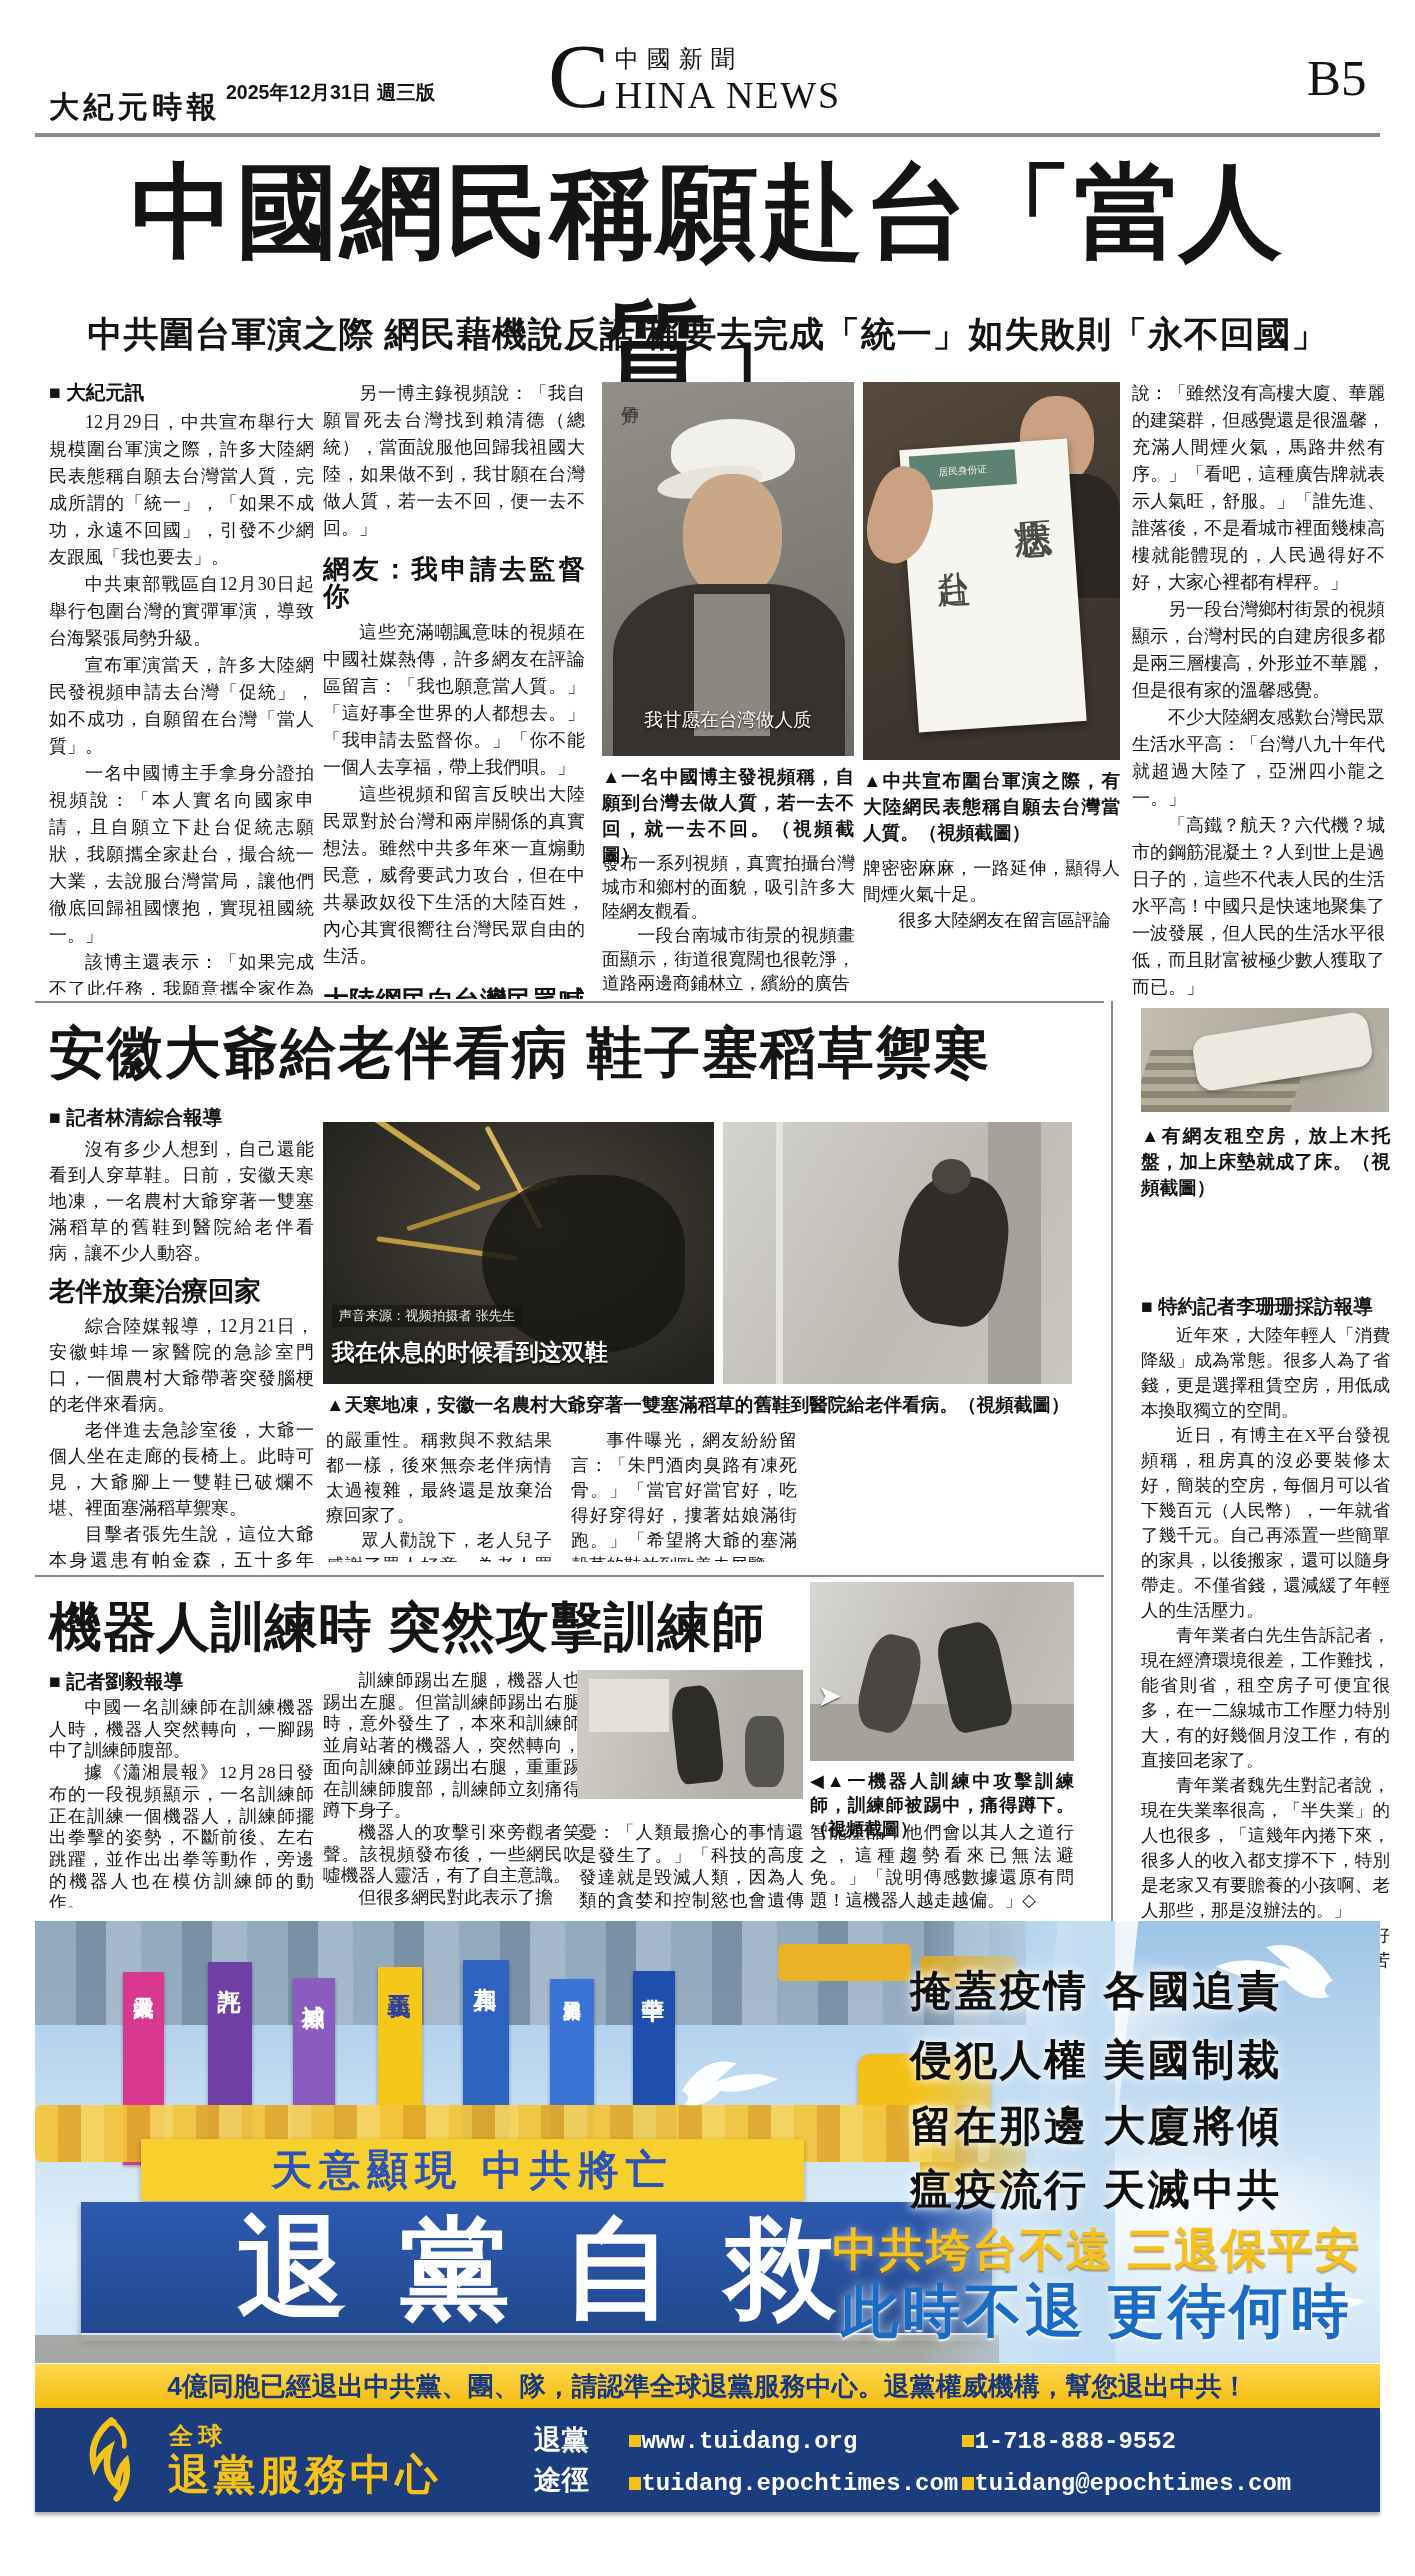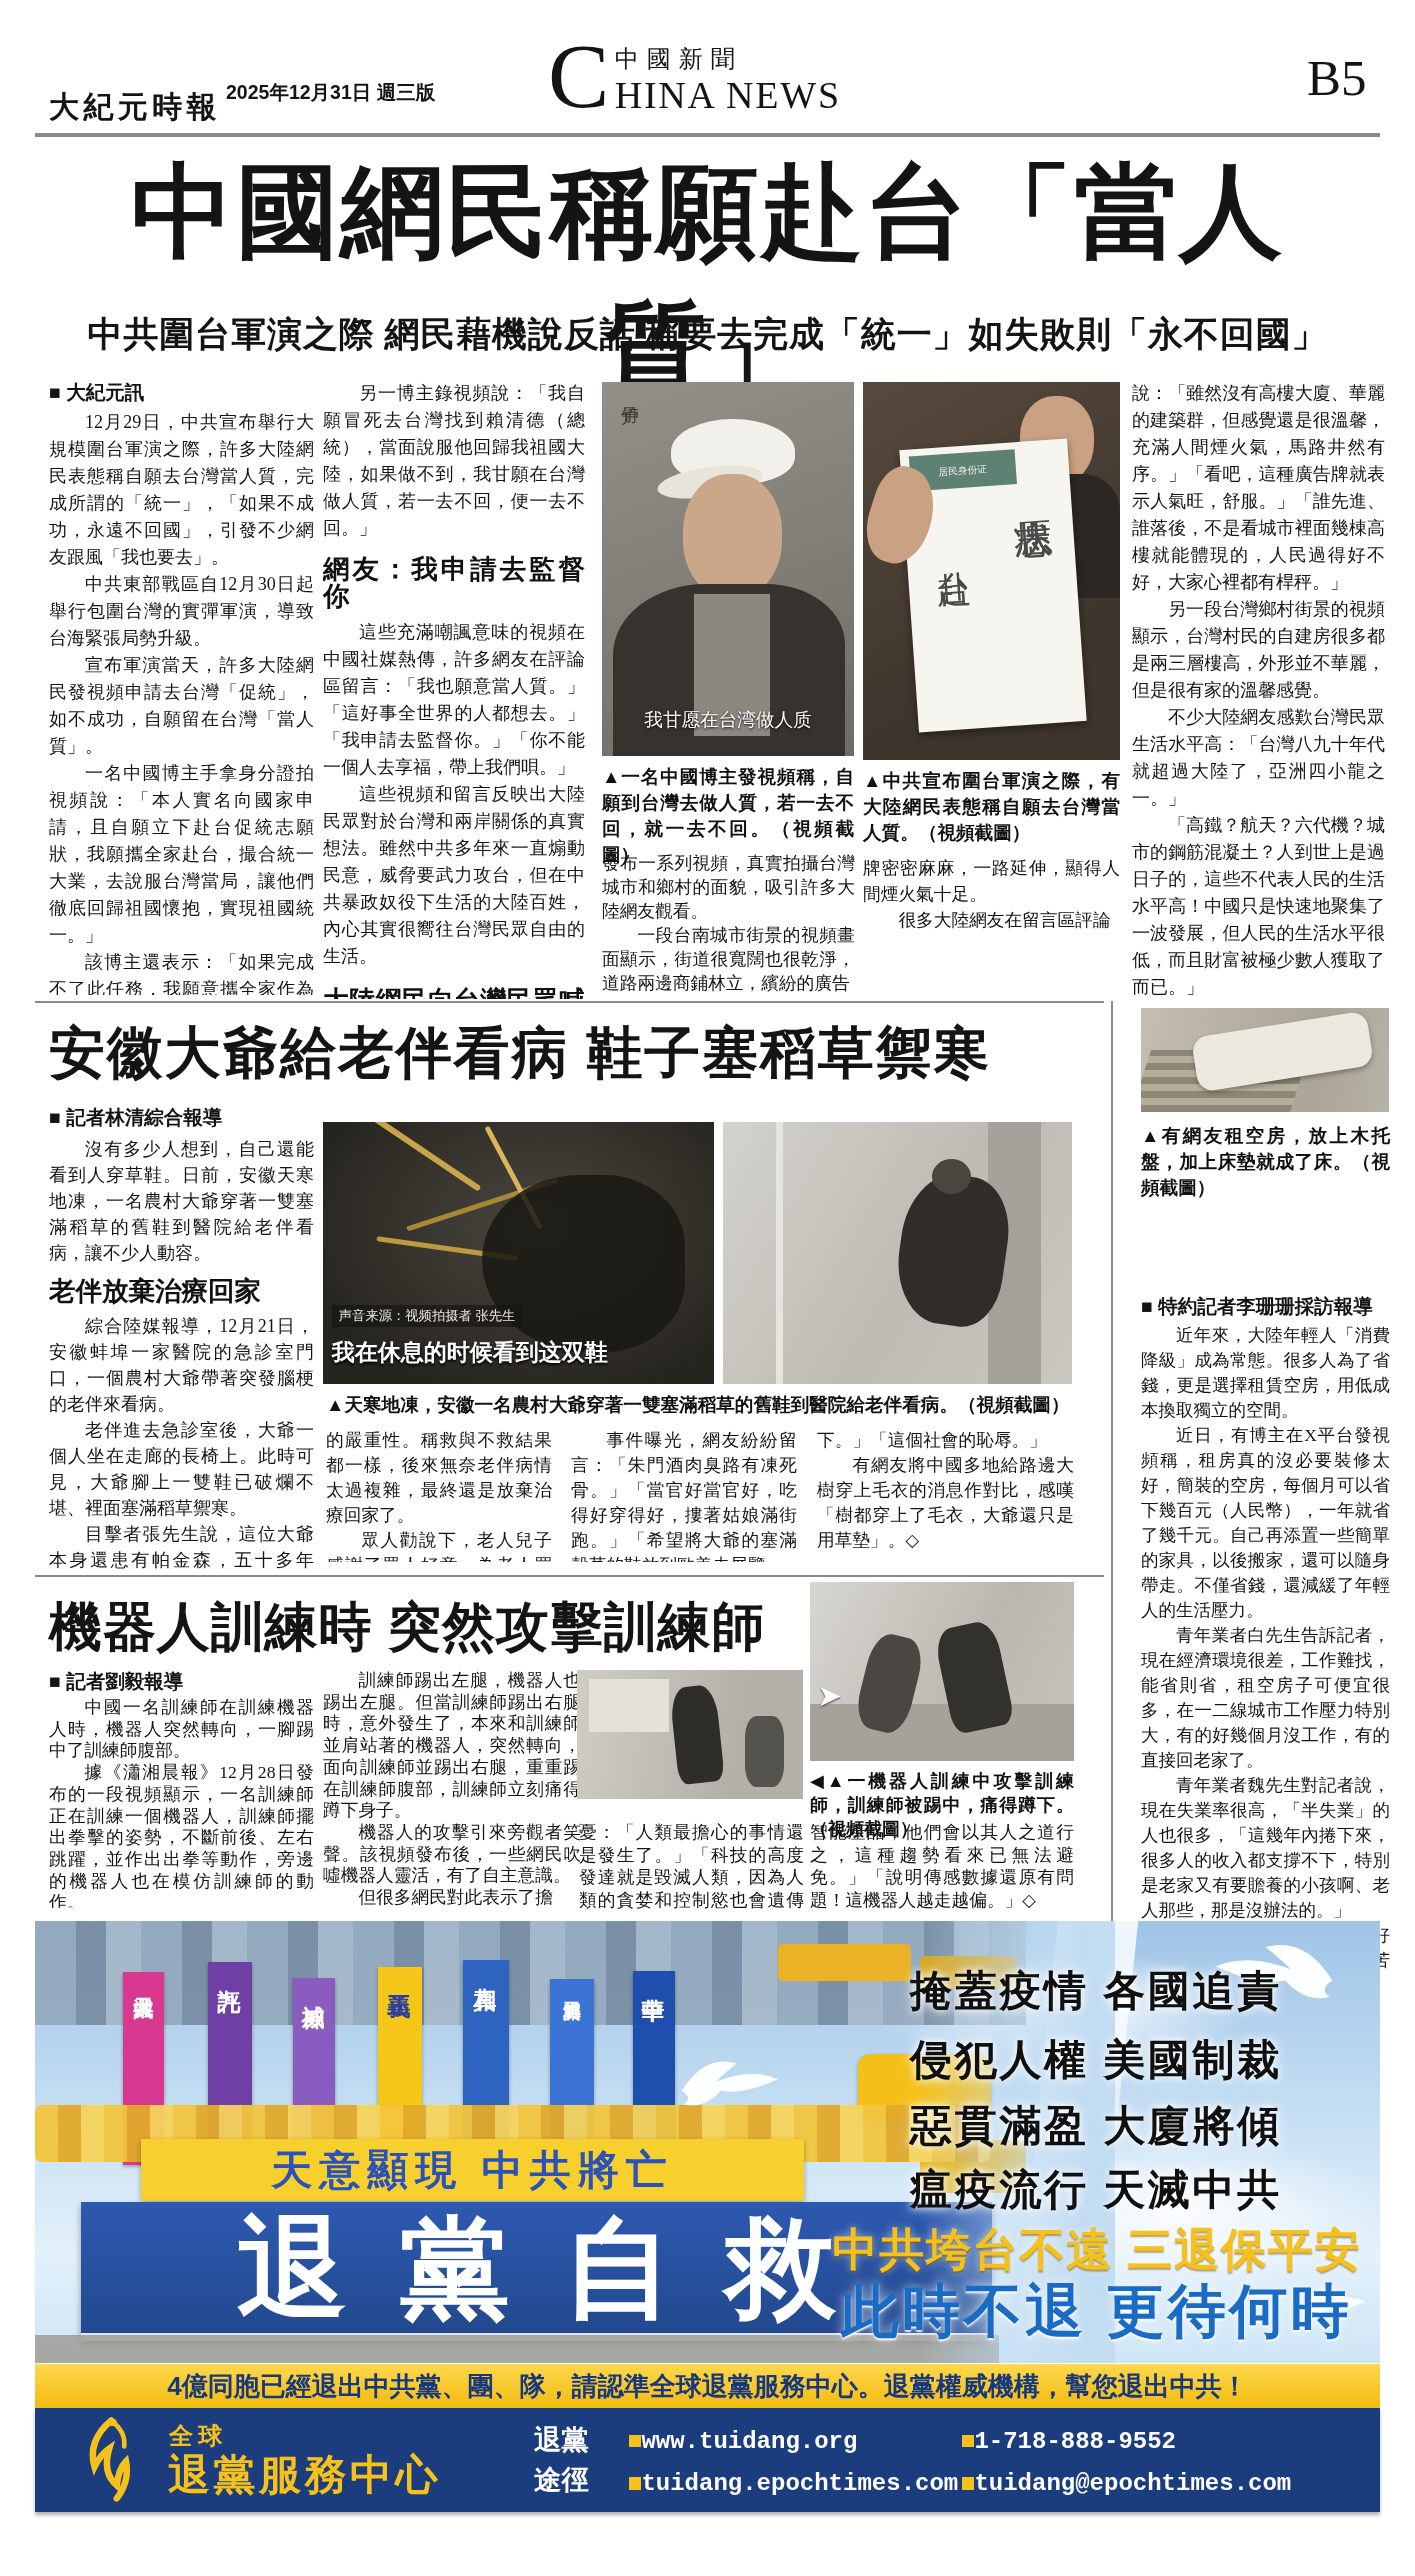--- a/index.html
+++ b/index.html
@@ -141,24 +141,20 @@
   </div>
   <div class="abs cap" style="left:326px;top:1392px;width:748px;font-size:18.6px;line-height:25px;">▲天寒地凍，安徽一名農村大爺穿著一雙塞滿稻草的舊鞋到醫院給老伴看病。（視頻截圖）</div>
 
   <div class="abs col just" style="left:326px;top:1428px;width:226px;height:134px;font-size:17.7px;line-height:25px;">
     <p class="pc">的嚴重性。稱救與不救結果都一樣，後來無奈老伴病情太過複雜，最終還是放棄治療回家了。</p>
     <p class="pi">眾人勸說下，老人兒子感謝了眾人好意，為老人買了棉鞋。</p>
   </div>
   <div class="abs col just" style="left:571px;top:1428px;width:226px;height:134px;font-size:17.7px;line-height:25px;">
     <p class="pi">事件曝光，網友紛紛留言：「朱門酒肉臭路有凍死骨。」「當官好當官好，吃得好穿得好，摟著姑娘滿街跑。」「希望將大爺的塞滿穀草的鞋放到歐美去展覽一</p>
   </div>
-  <div class="abs col just" style="left:817px;top:1428px;width:257px;height:134px;font-size:17.7px;line-height:25px;">
-    <p class="pc">下。」「這個社會的恥辱。」</p>
-    <p class="pi">有網友將中國多地給路邊大樹穿上毛衣的消息作對比，感嘆「樹都穿上了毛衣，大爺還只是用草墊」。◇</p>
-  </div>
 
   <div class="abs rule" style="left:35px;top:1575px;width:1069px;height:1.8px;"></div>
 
   <div class="abs photo" style="left:1141px;top:1008px;width:248px;height:104px;background:linear-gradient(100deg,#c4beb2,#aaa598 70%,#b7b2a6);">
     <div class="abs" style="left:0;bottom:0;width:159px;height:62px;background:repeating-linear-gradient(0deg,#8d8778 0 7px,#b5ae9d 7px 14px);transform:skewX(-18deg);"></div>
     <div class="abs" style="left:53px;top:16px;width:177px;height:55px;background:#ece9df;border-radius:16px;transform:rotate(-9deg);box-shadow:0 2.7px 5.3px rgba(0,0,0,.3);"></div>
   </div>
   <div class="abs cap" style="left:1141px;top:1123px;width:249px;font-size:18.6px;line-height:26px;text-align:justify;">▲有網友租空房，放上木托盤，加上床墊就成了床。（視頻截圖）</div>
   <div class="abs sans b" style="left:1141px;top:1293px;font-size:19.5px;">■ 特約記者李珊珊採訪報導</div>
   <div class="abs col just" style="left:1141px;top:1323px;width:249px;height:662px;font-size:17.5px;line-height:25px;">
@@ -260,21 +256,21 @@
       </svg>
     <svg class="abs" viewBox="0 0 100 70" style="left:1171px;top:3.5px;width:142px;height:97px;transform:scaleX(-1);">
       <path d="M10 40 Q30 8 58 16 Q46 26 40 32 Q72 20 94 30 Q64 44 44 40 Q30 56 12 52 Q20 46 10 40Z" fill="#ffffff" opacity="0.97"></path>
       </svg>
     <svg class="abs" viewBox="0 0 100 70" style="left:1256px;top:357px;width:80px;height:55px;">
       <path d="M10 40 Q30 8 58 16 Q46 26 40 32 Q72 20 94 30 Q64 44 44 40 Q30 56 12 52 Q20 46 10 40Z" fill="#ffffff" opacity="0.9"></path>
       </svg>
 
     <div class="abs skyline" style="left:778px;top:42px;width:566px;font-size:42px;letter-spacing:2.7px;">掩蓋疫情 各國追責</div>
     <div class="abs skyline" style="left:778px;top:111px;width:566px;font-size:42px;letter-spacing:2.7px;">侵犯人權 美國制裁</div>
-    <div class="abs skyline" style="left:778px;top:177px;width:566px;font-size:42px;letter-spacing:2.7px;">惡貫滿盈 大廈將傾</div>
+    <div class="abs skyline" style="left:778px;top:177px;width:566px;font-size:42px;letter-spacing:2.7px;">留在那邊 大廈將傾</div>
     <div class="abs skyline" style="left:778px;top:241px;width:566px;font-size:42px;letter-spacing:2.7px;">瘟疫流行 天滅中共</div>
     <div class="abs skyline" style="left:761px;top:299px;width:602px;font-size:45px;letter-spacing:1.8px;color:#f6c21a;
                 text-shadow:0 1.8px 1.8px rgba(120,80,0,.55),0 0 8.8px rgba(255,255,255,.6);">中共垮台不遠 三退保平安</div>
     <div class="abs skyline" style="left:743px;top:352px;width:637px;font-size:58px;letter-spacing:3.5px;color:#1a6bc4;
                 text-shadow:0 1.8px 1.8px rgba(255,255,255,.9),0 0 10.6px rgba(255,255,255,.7);">此時不退 更待何時</div>
   </div>
 
   <div class="abs" style="left:35px;top:2364px;width:1345px;height:44px;background:linear-gradient(180deg,#ffd84d,#f2bb0f);">
     <div style="width:100%;text-align:center;line-height:44px;font-size:26px;font-weight:900;color:#17387e;
                 font-family:'Liberation Sans','DejaVu Sans',sans-serif;">4億同胞已經退出中共黨、團、隊，請認準全球退黨服務中心。退黨權威機構，幫您退出中共！</div>

